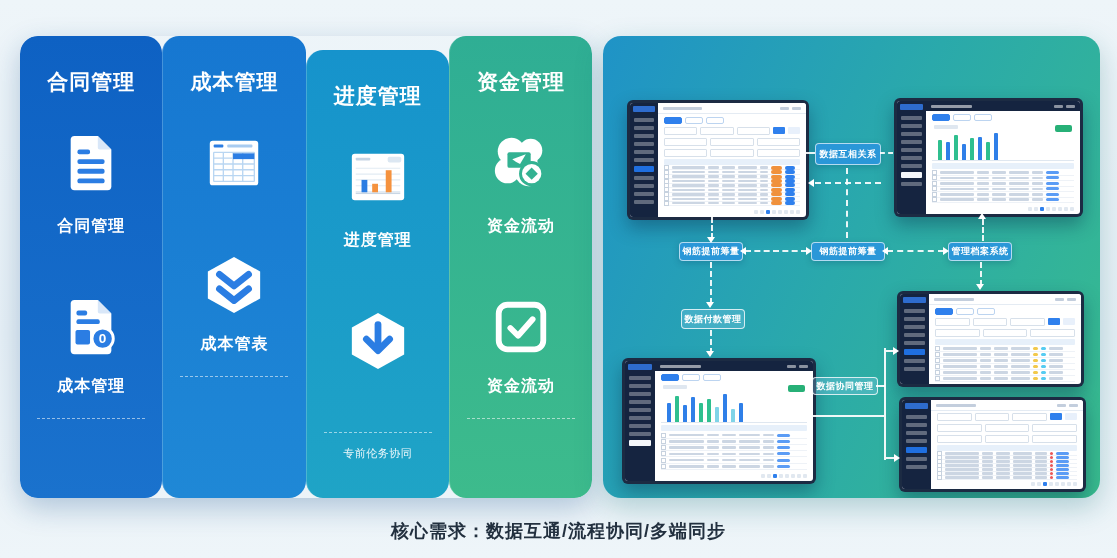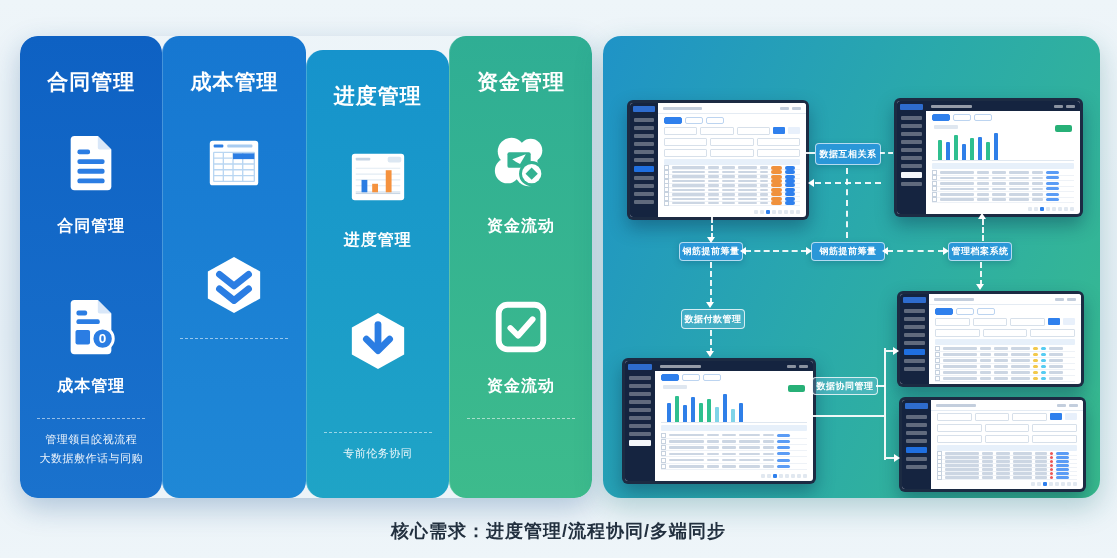--- a/index.html
+++ b/index.html
@@ -125,24 +125,20 @@
         <path fill="#d9e7f8" d="M39 4l14 14H41a2 2 0 0 1-2-2V4z"></path>
         <rect x="17" y="15" width="11" height="5" rx="2" fill="#2b7de3"></rect>
         <rect x="17" y="24" width="24" height="5" rx="2" fill="#2b7de3"></rect>
         <rect x="16" y="35" width="15" height="15" rx="2" fill="#2b7de3"></rect>
         <circle cx="44" cy="44" r="11" fill="#2b7de3" stroke="#fff" stroke-width="3"></circle>
         <text x="44" y="49" text-anchor="middle" font-size="14" font-weight="bold" fill="#fff">0</text>
       </svg>
     </div>
     <div class="col-label second">成本管理</div>
     <div class="col-divider"></div>
-    <div class="col-desc">
-      <div>管理领目皎视流程</div>
-      <div>大数据敷作话与同购</div>
-    </div>
   </div>
 
   <div class="col c2">
     <div class="col-header">成本管理</div>
     <div class="icon-slot">
       <svg width="62" height="62" viewBox="0 0 64 64">
         <rect x="7" y="9" width="50" height="46" rx="3" fill="#fff"></rect>
         <rect x="11" y="13" width="10" height="3" rx="1" fill="#2b7de3"></rect>
         <rect x="25" y="13" width="26" height="3" rx="1" fill="#a8cbf0"></rect>
         <g stroke="#b9d6f2" stroke-width="1.4">
@@ -152,20 +148,21 @@
         <rect x="31" y="22" width="22" height="6" fill="#2b7de3"></rect>
       </svg>
     </div>
     <div class="icon-slot second">
       <svg width="62" height="62" viewBox="0 0 64 64">
         <polygon points="32,3 59,18 59,46 32,61 5,46 5,18" fill="#fff"></polygon>
         <polyline points="17,21 32,33 47,21" fill="none" stroke="#2b7de3" stroke-width="7" stroke-linecap="round" stroke-linejoin="round"></polyline>
         <polyline points="17,36 32,48 47,36" fill="none" stroke="#2b7de3" stroke-width="7" stroke-linecap="round" stroke-linejoin="round"></polyline>
       </svg>
     </div>
+    <div class="col-label second">成本管表</div>
     <div class="col-divider"></div>
   </div>
 
   <div class="col c3">
     <div class="col-header">进度管理</div>
     <div class="icon-slot">
       <svg width="62" height="62" viewBox="0 0 64 64">
         <rect x="5" y="8" width="54" height="48" rx="3" fill="#fff"></rect>
         <rect x="9" y="12" width="15" height="3" rx="1" fill="#c5d4e4"></rect>
         <rect x="42" y="11" width="14" height="6" rx="2" fill="#dce7f2"></rect>
@@ -859,13 +856,13 @@
   <div class="sv" style="left:281px;top:312px;height:112px;"></div>
   <div class="sh" style="left:210px;top:379px;width:71px;"></div>
   <div class="tr l" style="left:204px;top:376px;"></div>
   <div class="sh" style="left:283px;top:314px;width:10px;"></div>
   <div class="tr r" style="left:290px;top:311px;"></div>
   <div class="sh" style="left:283px;top:421px;width:11px;"></div>
   <div class="tr r" style="left:291px;top:418px;"></div>
   <div class="sh" style="left:273px;top:349px;width:9px;"></div>
 </div>
 
-<div class="caption">核心需求：进度管理/流程协同/多端同步</div>
+<div class="caption">核心需求：数据互通/流程协同/多端同步</div>
 
 </body></html>

